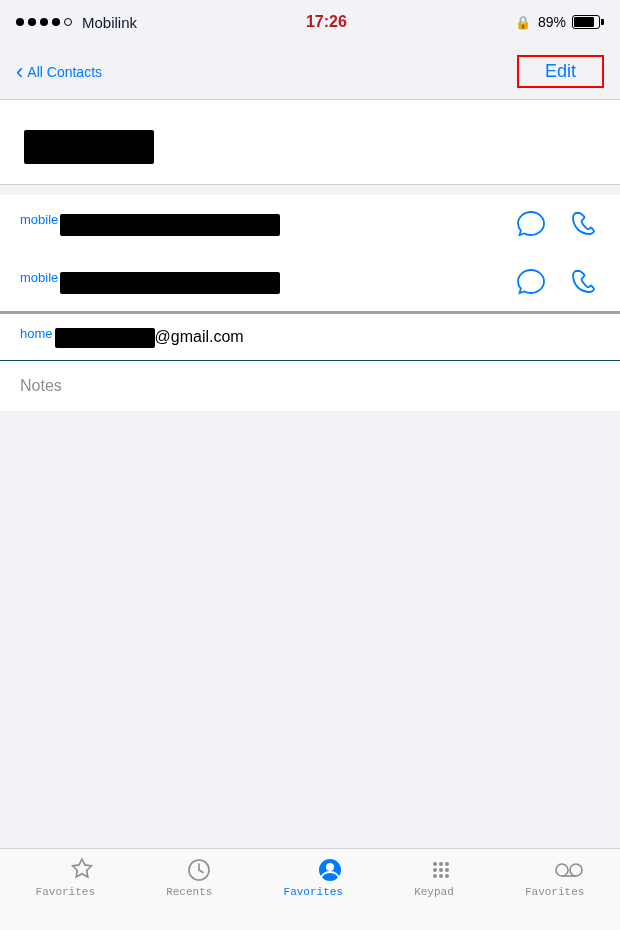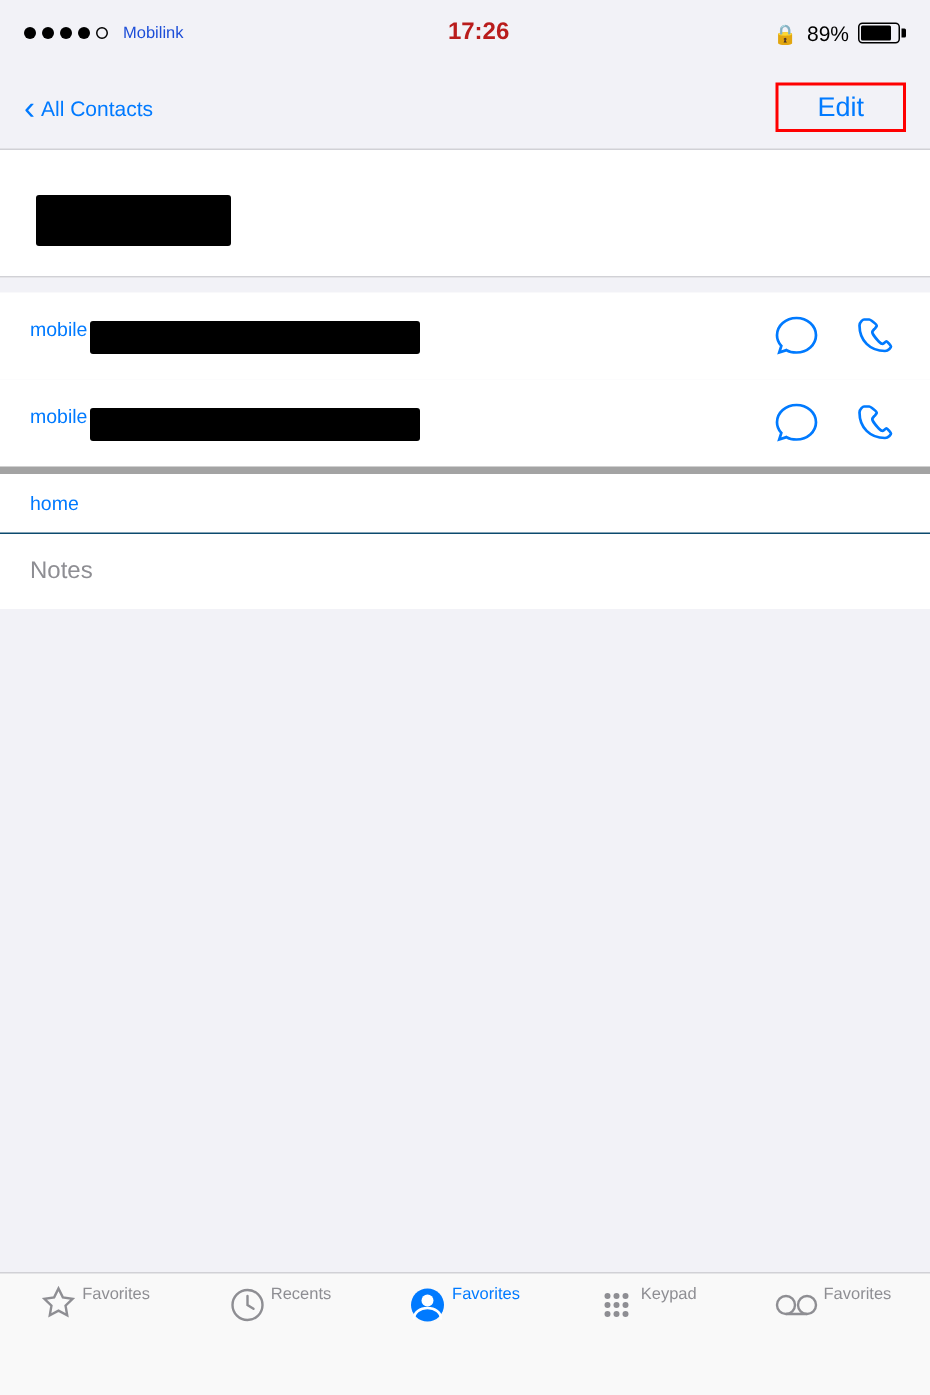--- a/index.html
+++ b/index.html
@@ -31,23 +31,23 @@
       width: 8px;
       height: 8px;
       border-radius: 50%;
       background: #000;
     }
     .signal-dot.empty {
       background: transparent;
       border: 1.5px solid #000;
     }
     .carrier-text {
-      font-size: 11px;
+      font-size: 15px;
       font-weight: 500;
-      color: #1d4ed8;
+      color: #0f172a;
       margin-left: 6px;
     }
     .status-center {
       font-size: 16px;
       font-weight: 600;
       color: #b91c1c;
     }
     .status-right {
       display: flex;
       align-items: center;
@@ -227,24 +227,25 @@
       height: 82px;
       background: rgba(249,249,249,0.95);
       border-top: 1px solid #d1d1d6;
       display: flex;
       align-items: flex-start;
       justify-content: space-around;
       padding-top: 8px;
     }
     .tab-item {
       display: flex;
-      flex-direction: row;
-      align-items: flex-start;
+      flex-direction: column;
+      align-items: flex-end;
       gap: 3px;
       cursor: pointer;
+      font-family: Liberation Mono, monospace;
     }
     .tab-icon {
       font-size: 26px;
       color: #8e8e93;
       line-height: 1;
     }
     .tab-icon.active {
       color: #007aff;
     }
     .tab-label {
@@ -332,24 +333,27 @@
       </div>
       <div>
         <svg class="icon-phone" viewBox="0 0 34 34" fill="none" xmlns="http://www.w3.org/2000/svg">
           <path d="M10 6c-.5 0-3 1.5-3 4 0 10 7 17 17 17 2.5 0 4-2.5 4-3s-2.5-3.5-3-3.5c-.4 0-1.2.8-2 1.5-.8.7-2-.2-3-1.2-1-1-4.5-5-4.5-6.5 0-.5.8-1.2 1.5-2 .7-.8 1.5-1.6 1.5-2C18.5 9 14 6 13.5 6S10.5 6 10 6z" stroke="#007aff" stroke-width="1.8" fill="none"></path>
         </svg>
       </div>
     </div>
   </div>
 </div>
 
-<div class="info-section" style="margin-top:0; border-top:5px solid #a3a3a3;">
+<div class="info-section" style="margin-top:0; border-top:3px solid #a3a3a3;">
   <div class="info-row">
     <div class="info-content">
       <span class="info-label">home</span>
+      <div class="email-value">
+        <span class="email-redacted"></span><span>@gmail.com</span>
+      </div>
     </div>
   </div>
 </div>
 
 <div class="notes-row" style="border-top:1px solid #0c4a6e; margin-top:0; background:#fff;">
   <span class="notes-placeholder">Notes</span>
 </div>
 
 <div class="tab-bar">
 

